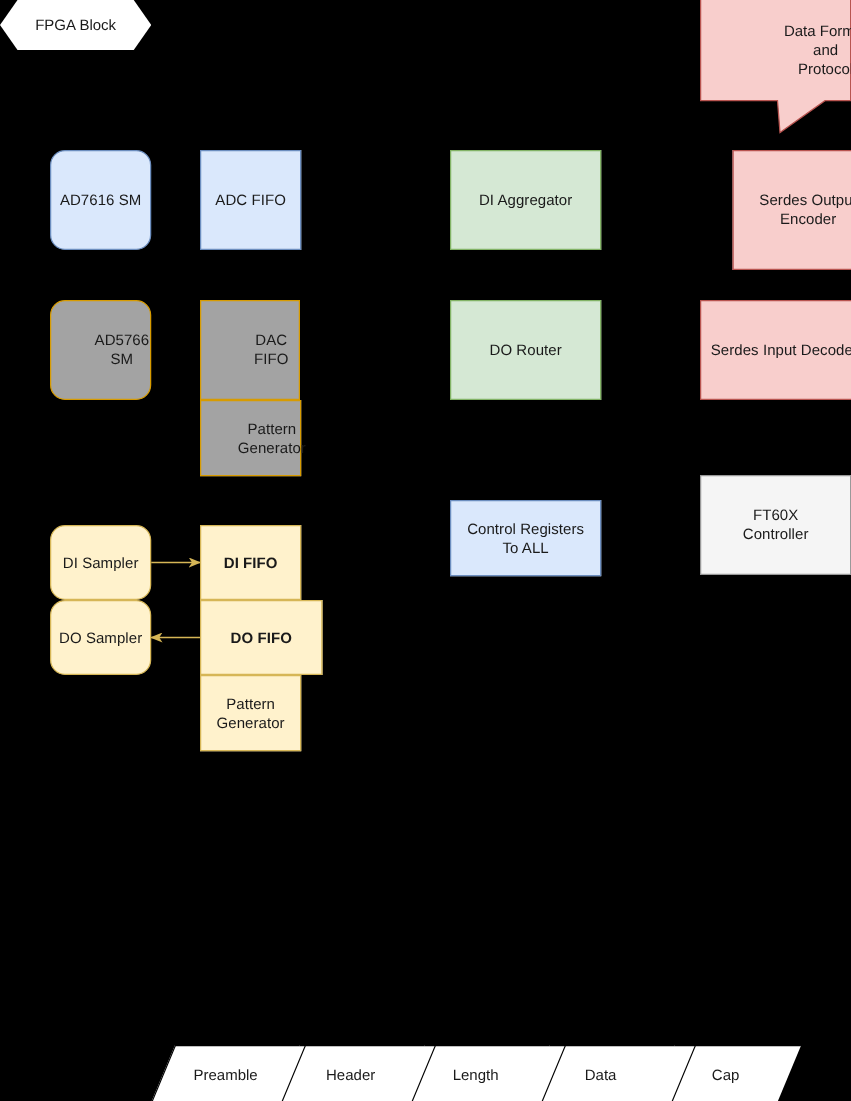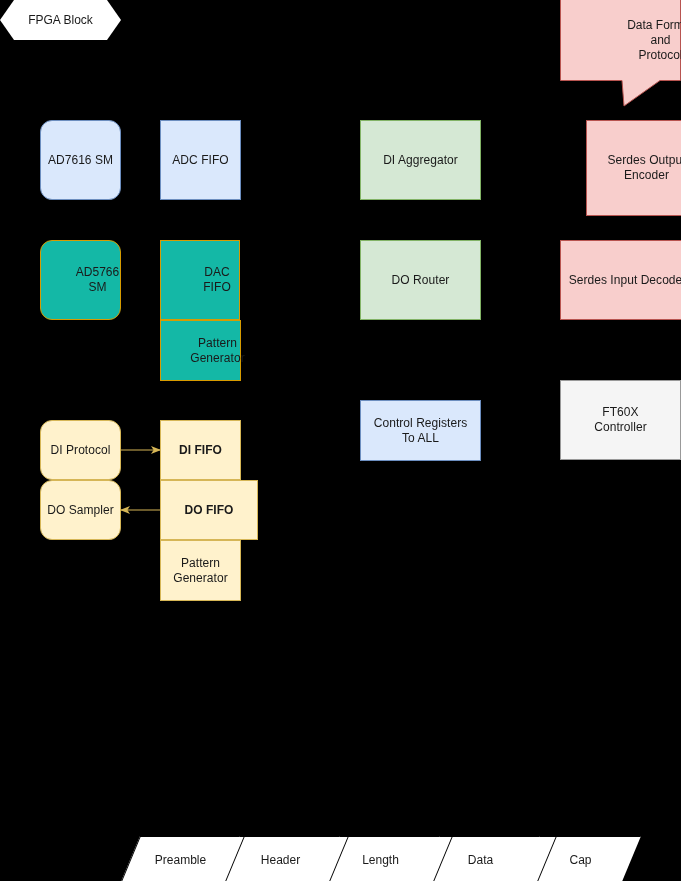--- a/index.html
+++ b/index.html
@@ -32,21 +32,21 @@
     font-size: 12px;
     line-height: 15px;
     color: #1a1a1a;
     white-space: pre-line;
     letter-spacing: 0.05px;
   }
   
   .fill-blue   { background: #dae8fc; border: 1px solid #6c8ebf; }
   .fill-green  { background: #d5e8d4; border: 1px solid #82b366; }
   .fill-red    { background: #f8cecc; border: 1px solid #b85450; }
-  .fill-orange { background: #14b8a6; border: 1px solid #d79b00; padding-left: 34px; }
+  .fill-orange { background: #a3a3a3; border: 1px solid #d79b00; padding-left: 34px; }
   .fill-yellow { background: #fff2cc; border: 1px solid #d6b656; }
   .fill-white  { background: #f5f5f5; border: 1px solid #999999; }
   .rounded { border-radius: 12px; }
 
   
   .hex {
     position: absolute;
     background: #ffffff;
     -webkit-clip-path: polygon(14px 0, calc(100% - 14px) 0, 100% 50%, calc(100% - 14px) 100%, 14px 100%, 0 50%);
     clip-path: polygon(14px 0, calc(100% - 14px) 0, 100% 50%, calc(100% - 14px) 100%, 14px 100%, 0 50%);
@@ -130,21 +130,21 @@
 
   <div id="nodes-layer">
       <div class="node fill-blue rounded" style="left: 40px; top: 120px; width: 81px; height: 80px;"><span>AD7616 SM</span></div>
       <div class="node fill-blue" style="left: 160px; top: 120px; width: 81px; height: 80px;"><span>ADC FIFO</span></div>
       <div class="node fill-green" style="left: 360px; top: 120px; width: 121px; height: 80px;"><span>DI Aggregator</span></div>
       <div class="node fill-orange rounded" style="left: 40px; top: 240px; width: 81px; height: 80px;"><span>AD5766 SM</span></div>
       <div class="node fill-orange" style="left: 160px; top: 240px; width: 80px; height: 80px;"><span>DAC FIFO</span></div>
       <div class="node fill-orange" style="left: 160px; top: 320px; width: 81px; height: 61px;"><span>Pattern
 Generator</span></div>
       <div class="node fill-green" style="left: 360px; top: 240px; width: 121px; height: 80px;"><span>DO Router</span></div>
-      <div class="node fill-yellow rounded" style="left: 40px; top: 420px; width: 81px; height: 60px;"><span>DI Protocol</span></div>
+      <div class="node fill-yellow rounded" style="left: 40px; top: 420px; width: 81px; height: 60px;"><span>DI Sampler</span></div>
       <div class="node fill-yellow rounded" style="left: 40px; top: 480px; width: 81px; height: 60px;"><span>DO Sampler</span></div>
       <div class="node fill-yellow" style="left: 160px; top: 420px; width: 81px; height: 60px; font-weight: bold;"><span>DI FIFO</span></div>
       <div class="node fill-yellow" style="left: 160px; top: 480px; width: 98px; height: 60px; font-weight: bold;"><span>DO FIFO</span></div>
       <div class="node fill-yellow" style="left: 160px; top: 540px; width: 81px; height: 61px;"><span>Pattern
 Generator</span></div>
       <div class="node fill-blue" style="left: 360px; top: 400px; width: 121px; height: 61px;"><span>Control Registers
 To ALL</span></div>
       <div class="node fill-red" style="left: 586px; top: 120px; width: 121px; height: 96px;"><span>Serdes Output
 Encoder</span></div>
       <div class="node fill-red" style="left: 560px; top: 240px; width: 135px; height: 80px;"><span>Serdes Input Decoder</span></div>

